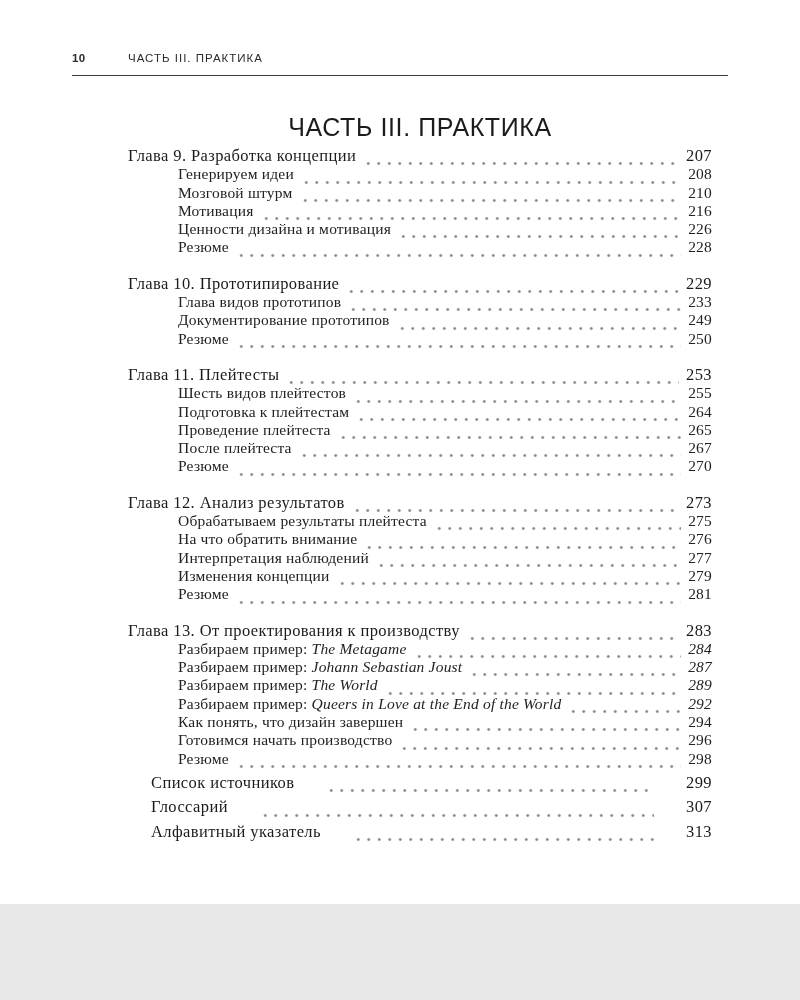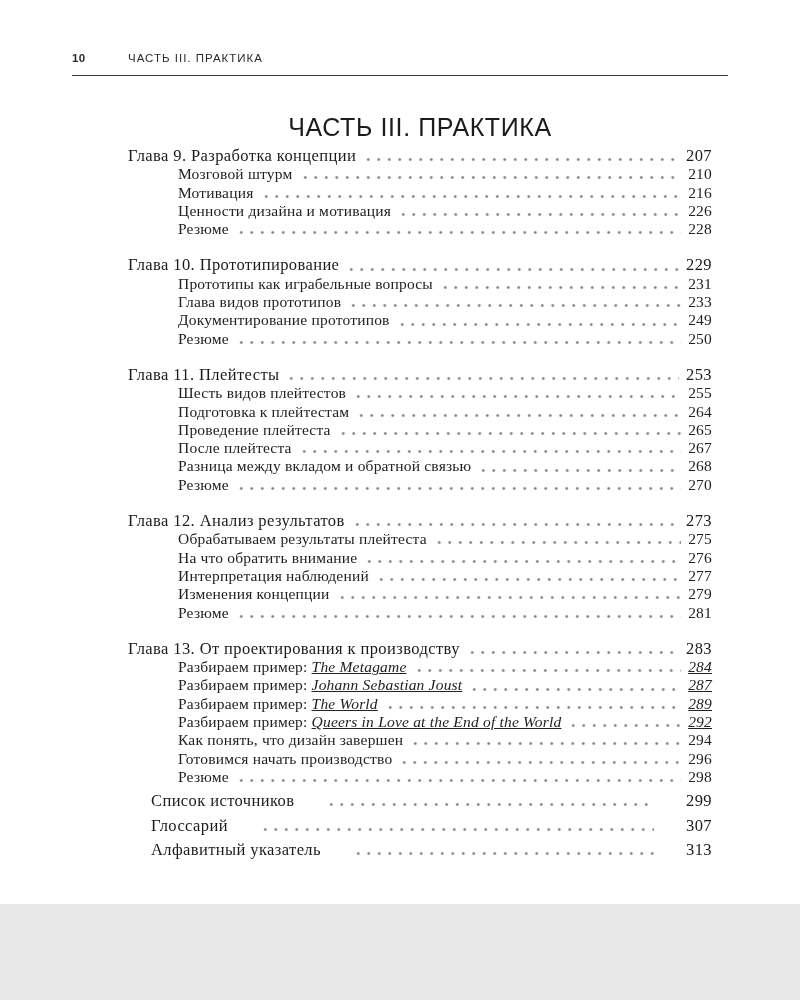--- a/index.html
+++ b/index.html
@@ -59,21 +59,21 @@
 
   
   .toc {
     position: absolute;
     top: 147px;
     left: 128px;
     width: 584px;
   }
   .toc-row {
     display: flex;
-    align-items: center;
+    align-items: flex-end;
     line-height: 18.3px;
     font-size: 15.5px;
     letter-spacing: 0.2px;
     color: #222222;
   }
   .toc-row.level1 {
     font-size: 16.5px;
     letter-spacing: 0.4px;
     margin-top: 18px;
     color: #1b1b1b;
@@ -87,21 +87,20 @@
     gap: 25px;
   }
   .toc-row:first-child {
     margin-top: 0;
   }
   .toc-label {
     white-space: nowrap;
   }
   .italic {
     font-style: italic;
-    text-decoration: underline;
   }
   .leader {
     flex: 1 1 auto;
     min-width: 18px;
     height: 10px;
     margin: 0 7px 0 7px;
     background-image: radial-gradient(circle, #8c8c8c 1.1px, rgba(0,0,0,0) 1.6px);
     background-size: 10.5px 3px;
     background-repeat: repeat-x;
     background-position: left 0 bottom 0;
@@ -123,20 +122,25 @@
 
   <h1 class="part-title">ЧАСТЬ III. ПРАКТИКА</h1>
 
   <nav class="toc">
       <div class="toc-row level1">
         <span class="toc-label"><span>Глава 9. Разработка концепции</span></span>
         <span class="leader"></span>
         <span class="toc-page">207</span>
       </div>
       <div class="toc-row level2">
+        <span class="toc-label"><span>Генерируем идеи</span></span>
+        <span class="leader"></span>
+        <span class="toc-page">208</span>
+      </div>
+      <div class="toc-row level2">
         <span class="toc-label"><span>Мозговой штурм</span></span>
         <span class="leader"></span>
         <span class="toc-page">210</span>
       </div>
       <div class="toc-row level2">
         <span class="toc-label"><span>Мотивация</span></span>
         <span class="leader"></span>
         <span class="toc-page">216</span>
       </div>
       <div class="toc-row level2">
@@ -148,25 +152,20 @@
         <span class="toc-label"><span>Резюме</span></span>
         <span class="leader"></span>
         <span class="toc-page">228</span>
       </div>
       <div class="toc-row level1">
         <span class="toc-label"><span>Глава 10. Прототипирование</span></span>
         <span class="leader"></span>
         <span class="toc-page">229</span>
       </div>
       <div class="toc-row level2">
-        <span class="toc-label"><span>Прототипы как играбельные вопросы</span></span>
-        <span class="leader"></span>
-        <span class="toc-page">231</span>
-      </div>
-      <div class="toc-row level2">
         <span class="toc-label"><span>Глава видов прототипов</span></span>
         <span class="leader"></span>
         <span class="toc-page">233</span>
       </div>
       <div class="toc-row level2">
         <span class="toc-label"><span>Документирование прототипов</span></span>
         <span class="leader"></span>
         <span class="toc-page">249</span>
       </div>
       <div class="toc-row level2">
@@ -191,25 +190,20 @@
       </div>
       <div class="toc-row level2">
         <span class="toc-label"><span>Проведение плейтеста</span></span>
         <span class="leader"></span>
         <span class="toc-page">265</span>
       </div>
       <div class="toc-row level2">
         <span class="toc-label"><span>После плейтеста</span></span>
         <span class="leader"></span>
         <span class="toc-page">267</span>
-      </div>
-      <div class="toc-row level2">
-        <span class="toc-label"><span>Разница между вкладом и обратной связью</span></span>
-        <span class="leader"></span>
-        <span class="toc-page">268</span>
       </div>
       <div class="toc-row level2">
         <span class="toc-label"><span>Резюме</span></span>
         <span class="leader"></span>
         <span class="toc-page">270</span>
       </div>
       <div class="toc-row level1">
         <span class="toc-label"><span>Глава 12. Анализ результатов</span></span>
         <span class="leader"></span>
         <span class="toc-page">273</span>

